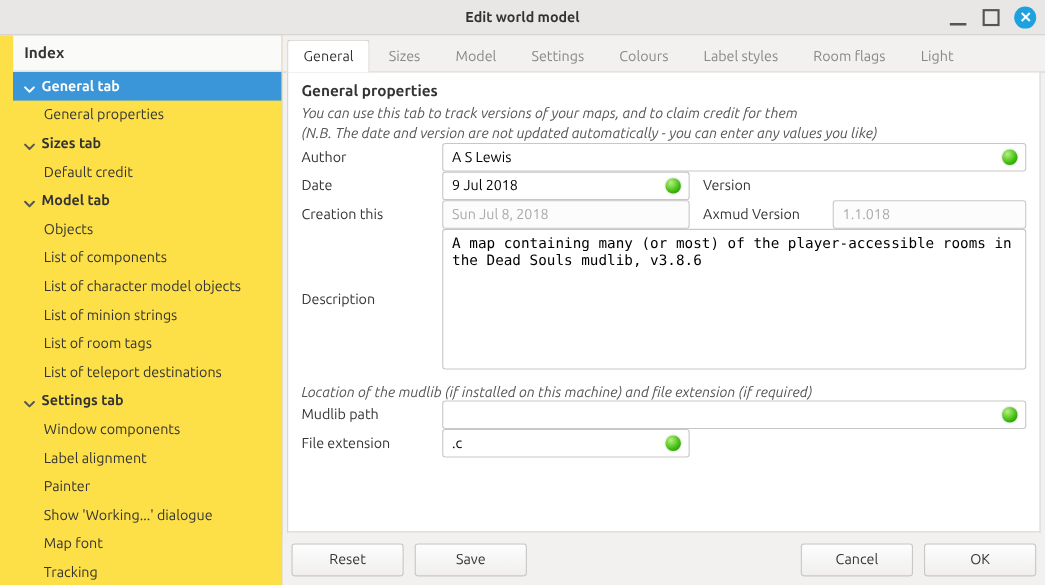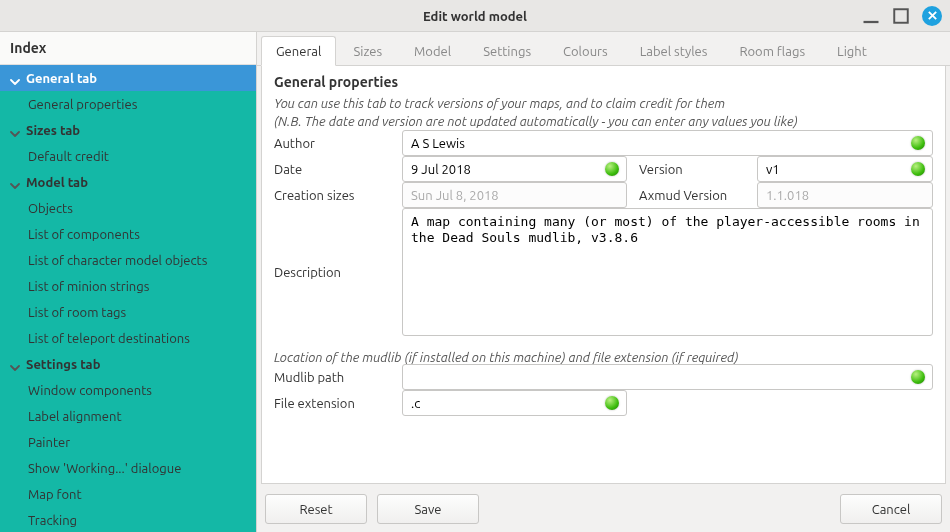--- a/index.html
+++ b/index.html
@@ -37,25 +37,26 @@
   font-weight: bold;
   font-size: 12px;
   display: flex; align-items: center; justify-content: center;
 }
 .main {
   display: flex;
   height: calc(100% - 32px);
 }
 .sidebar {
   width: 257px;
-  background: #14b8a6;
+  background: #fde047;
   border-right: 1px solid #d4d3d1;
   display: flex;
   flex-direction: column;
   overflow: hidden;
+  padding-left: 12px;
 }
 .sidebar-header {
   padding: 8px 10px;
   font-weight: bold;
   font-size: 14px;
   border-bottom: 1px solid #e0dfde;
   background: #fafaf9;
 }
 .tree {
   overflow-y: auto;
@@ -306,30 +307,26 @@
       <div class="form-row form-row-2col">
         <div class="col">
           <div class="form-label">Date</div>
           <div class="input-wrap half">
             <input type="text" value="9 Jul 2018" style="">
             <span class="dot"></span>
           </div>
         </div>
         <div class="col">
           <div class="form-label">Version</div>
-          <div class="input-wrap">
-            <input type="text" value="v1" style="">
-            <span class="dot"></span>
-          </div>
         </div>
       </div>
 
       <div class="form-row form-row-2col">
         <div class="col">
-          <div class="form-label">Creation sizes</div>
+          <div class="form-label">Creation this</div>
           <div class="input-wrap half">
             <input type="text" class="readonly" readonly="" value="Sun Jul 8, 2018" style="">
           </div>
         </div>
         <div class="col">
           <div class="form-label">Axmud Version</div>
           <div class="input-wrap">
             <input type="text" class="readonly" readonly="" value="1.1.018" style="">
           </div>
         </div>
@@ -359,15 +356,16 @@
           <span class="dot"></span>
         </div>
       </div>
     </div>
 
     <div class="button-bar">
       <div class="btn">Reset</div>
       <div class="btn">Save</div>
       <div class="spacer"></div>
       <div class="btn">Cancel</div>
+      <div class="btn">OK</div>
     </div>
   </div>
 </div>
 
 </body></html>

